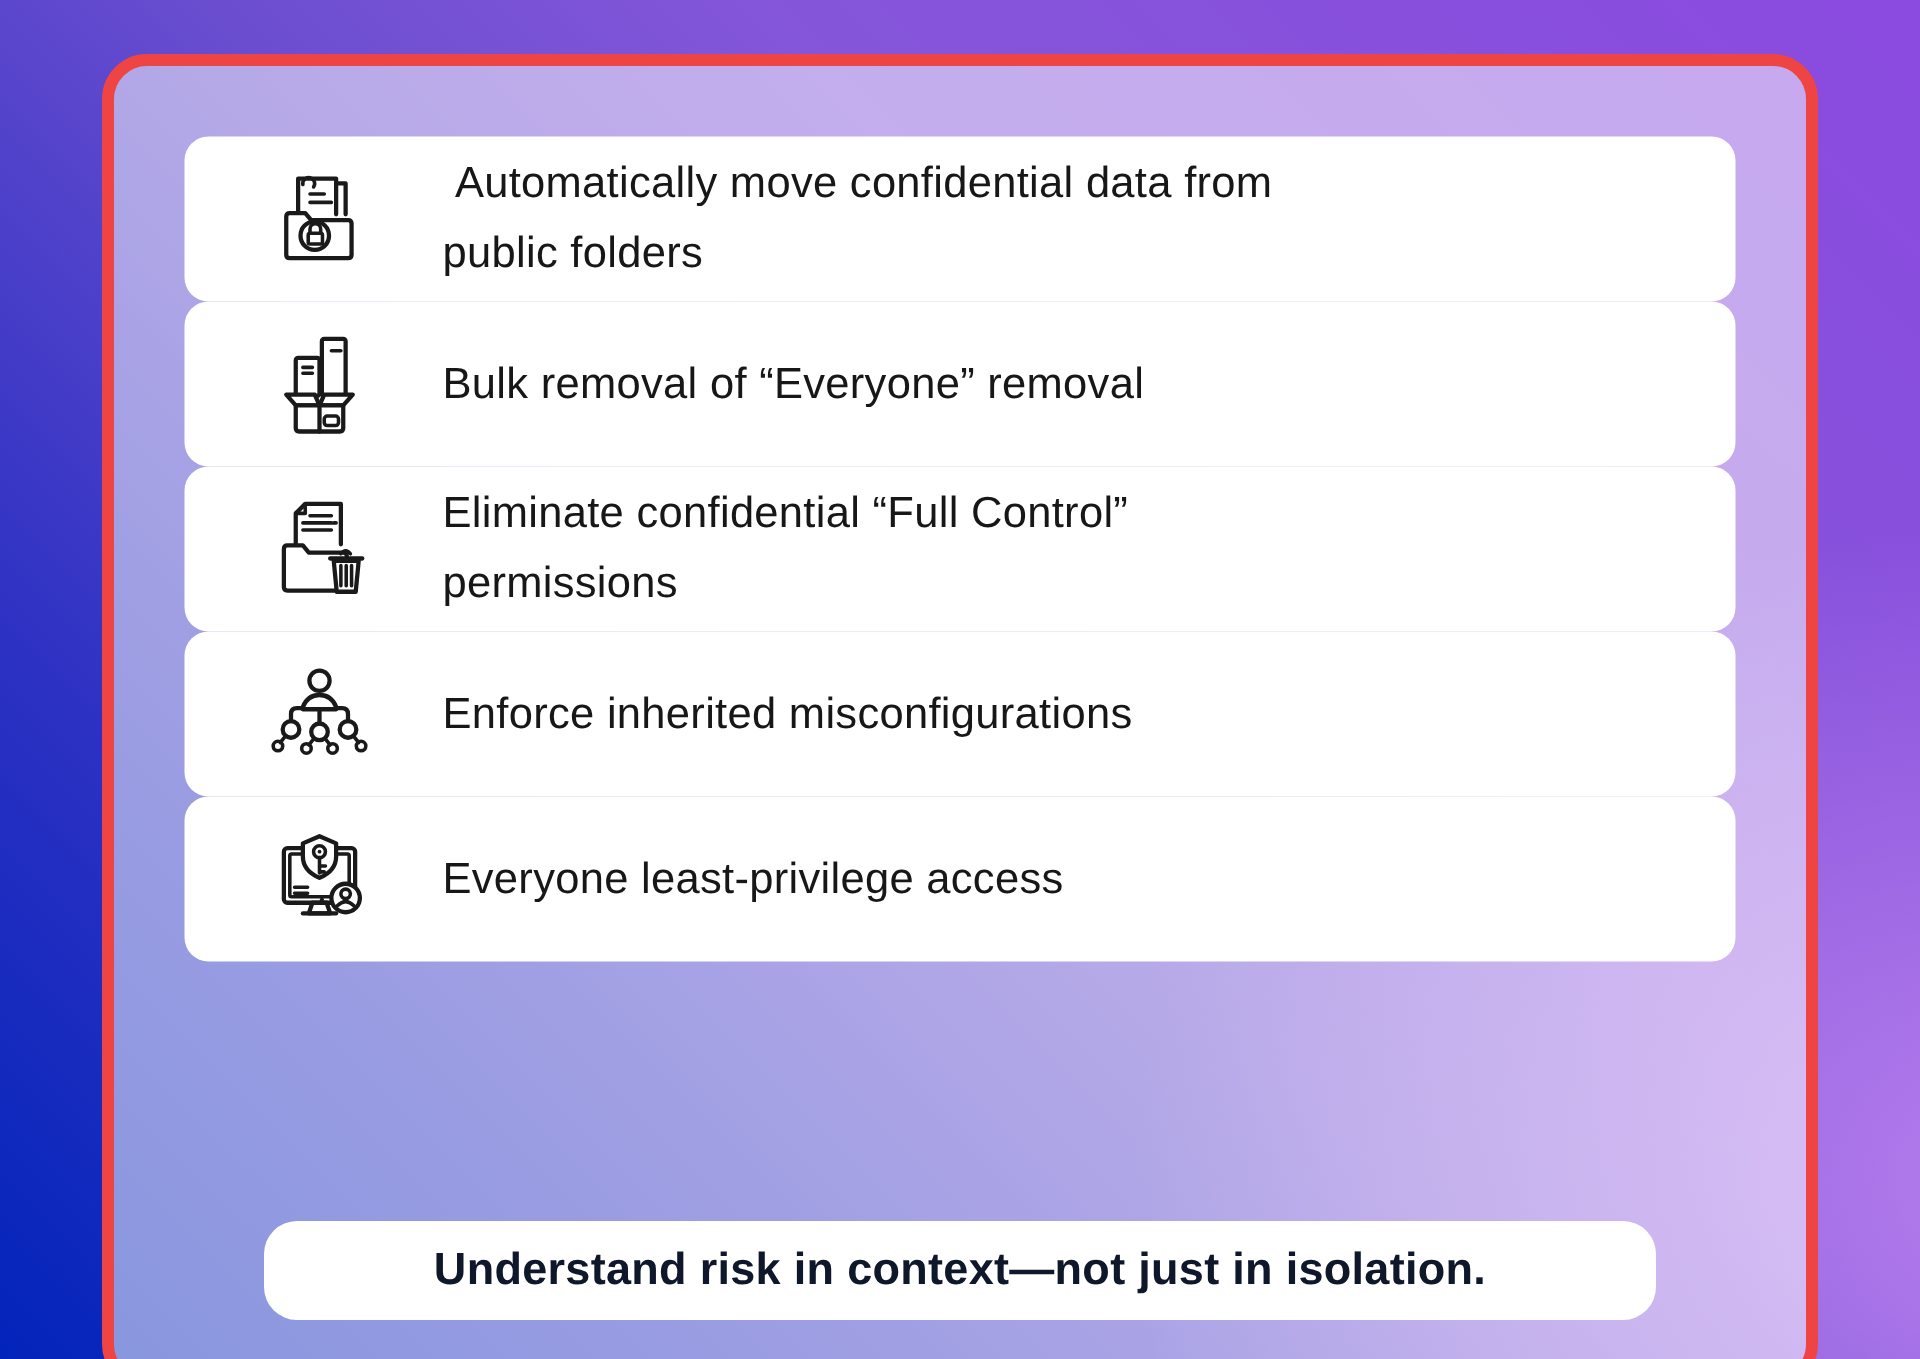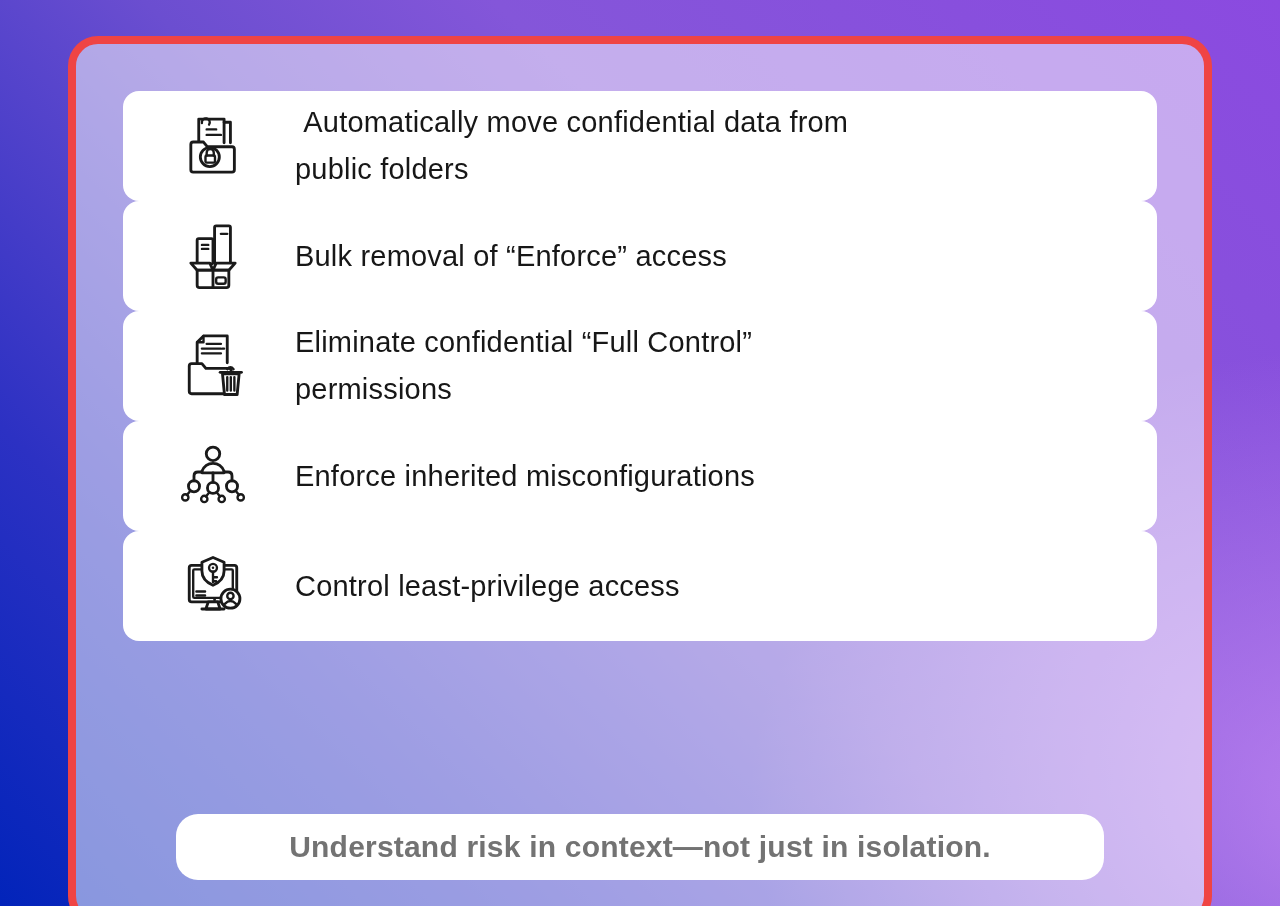--- a/index.html
+++ b/index.html
@@ -27,21 +27,21 @@
   .card-text{
     margin-left:44px;color:#171717;font-size:29px;line-height:47px;
     font-weight:500;letter-spacing:.2px;white-space:pre-wrap;
   }
   .footer-pill{
     position:absolute;left:176px;top:814px;width:928px;height:66px;
     background:#ffffff;border-radius:22px;
     display:flex;align-items:center;justify-content:center;
   }
   .footer-text{
-    color:#737373;font-size:30px;font-weight:600;letter-spacing:.2px;
+    color:#0f172a;font-size:30px;font-weight:600;letter-spacing:.2px;
   }
   .stroke{fill:none;stroke:#1a1a1a;stroke-width:3.6;stroke-linecap:round;stroke-linejoin:round;}
   .stroke-thin{fill:none;stroke:#1a1a1a;stroke-width:3;stroke-linecap:round;stroke-linejoin:round;}
   .whitefill{fill:#ffffff;stroke:#1a1a1a;stroke-width:3.6;stroke-linecap:round;stroke-linejoin:round;}
 </style>
 </head>
 <body>
 
 <div class="panel">
 
@@ -69,21 +69,21 @@
         <path class="stroke-thin" d="M58 20 h8"></path>
         <rect class="whitefill" x="28" y="26" width="20" height="32" rx="2"></rect>
         <path class="stroke-thin" d="M34 34 h8 M34 39 h8"></path>
         <path class="whitefill" d="M28 66 L20 57 H44 L48 66 Z"></path>
         <path class="whitefill" d="M68 66 L76 57 H52 L48 66 Z"></path>
         <path class="whitefill" d="M28 66 h40 v19 q0 3 -3 3 H31 q-3 0 -3 -3 Z"></path>
         <path class="stroke" d="M48 66 V88"></path>
         <rect class="stroke-thin" x="52" y="75" width="12" height="8" rx="2.5"></rect>
       </svg>
     </span>
-    <span class="card-text">Bulk removal of “Enforce” access</span>
+    <span class="card-text">Bulk removal of “Everyone” removal</span>
   </div>
 
   <div class="card">
     <span class="icon-wrap">
       <svg viewBox="0 0 96 96">
         <path class="whitefill" d="M28 44 V18 l8 -8 h30 v34"></path>
         <path class="stroke-thin" d="M36 10 v8 h-8"></path>
         <path class="stroke-thin" d="M40 20 h18 M34 26 h24 M34 32 h24 M60 26 h2"></path>
         <path class="whitefill" d="M18 80 V48 q0 -3 3 -3 h13 l5 6 h29 q3 0 3 3 v26 q0 3 -3 3 H21 q-3 0 -3 -3 Z"></path>
         <path class="stroke-thin" d="M66 52 q4 -5 8 0"></path>
@@ -127,20 +127,20 @@
         <path class="stroke-thin" d="M48 30 v13 M48 37 h5 M48 42 h4"></path>
         <path class="stroke-thin" d="M27 55 h11 M27 60 h11"></path>
         <circle cx="50" cy="65.5" r="1.8" fill="#1a1a1a"></circle>
         <path class="whitefill" d="M42 68 l-3 9 h18 l-3 -9 Z"></path>
         <path class="stroke" d="M34 77 h28"></path>
         <circle class="whitefill" cx="70" cy="64" r="12"></circle>
         <circle class="stroke-thin" cx="70" cy="60.5" r="4"></circle>
         <path class="stroke-thin" d="M63 70.5 q7 -7 14 0"></path>
       </svg>
     </span>
-    <span class="card-text">Control least-privilege access</span>
+    <span class="card-text">Everyone least-privilege access</span>
   </div>
 
 </div>
 
 <div class="footer-pill">
   <span class="footer-text">Understand risk in context—not just in isolation.</span>
 </div>
 
 </body></html>

